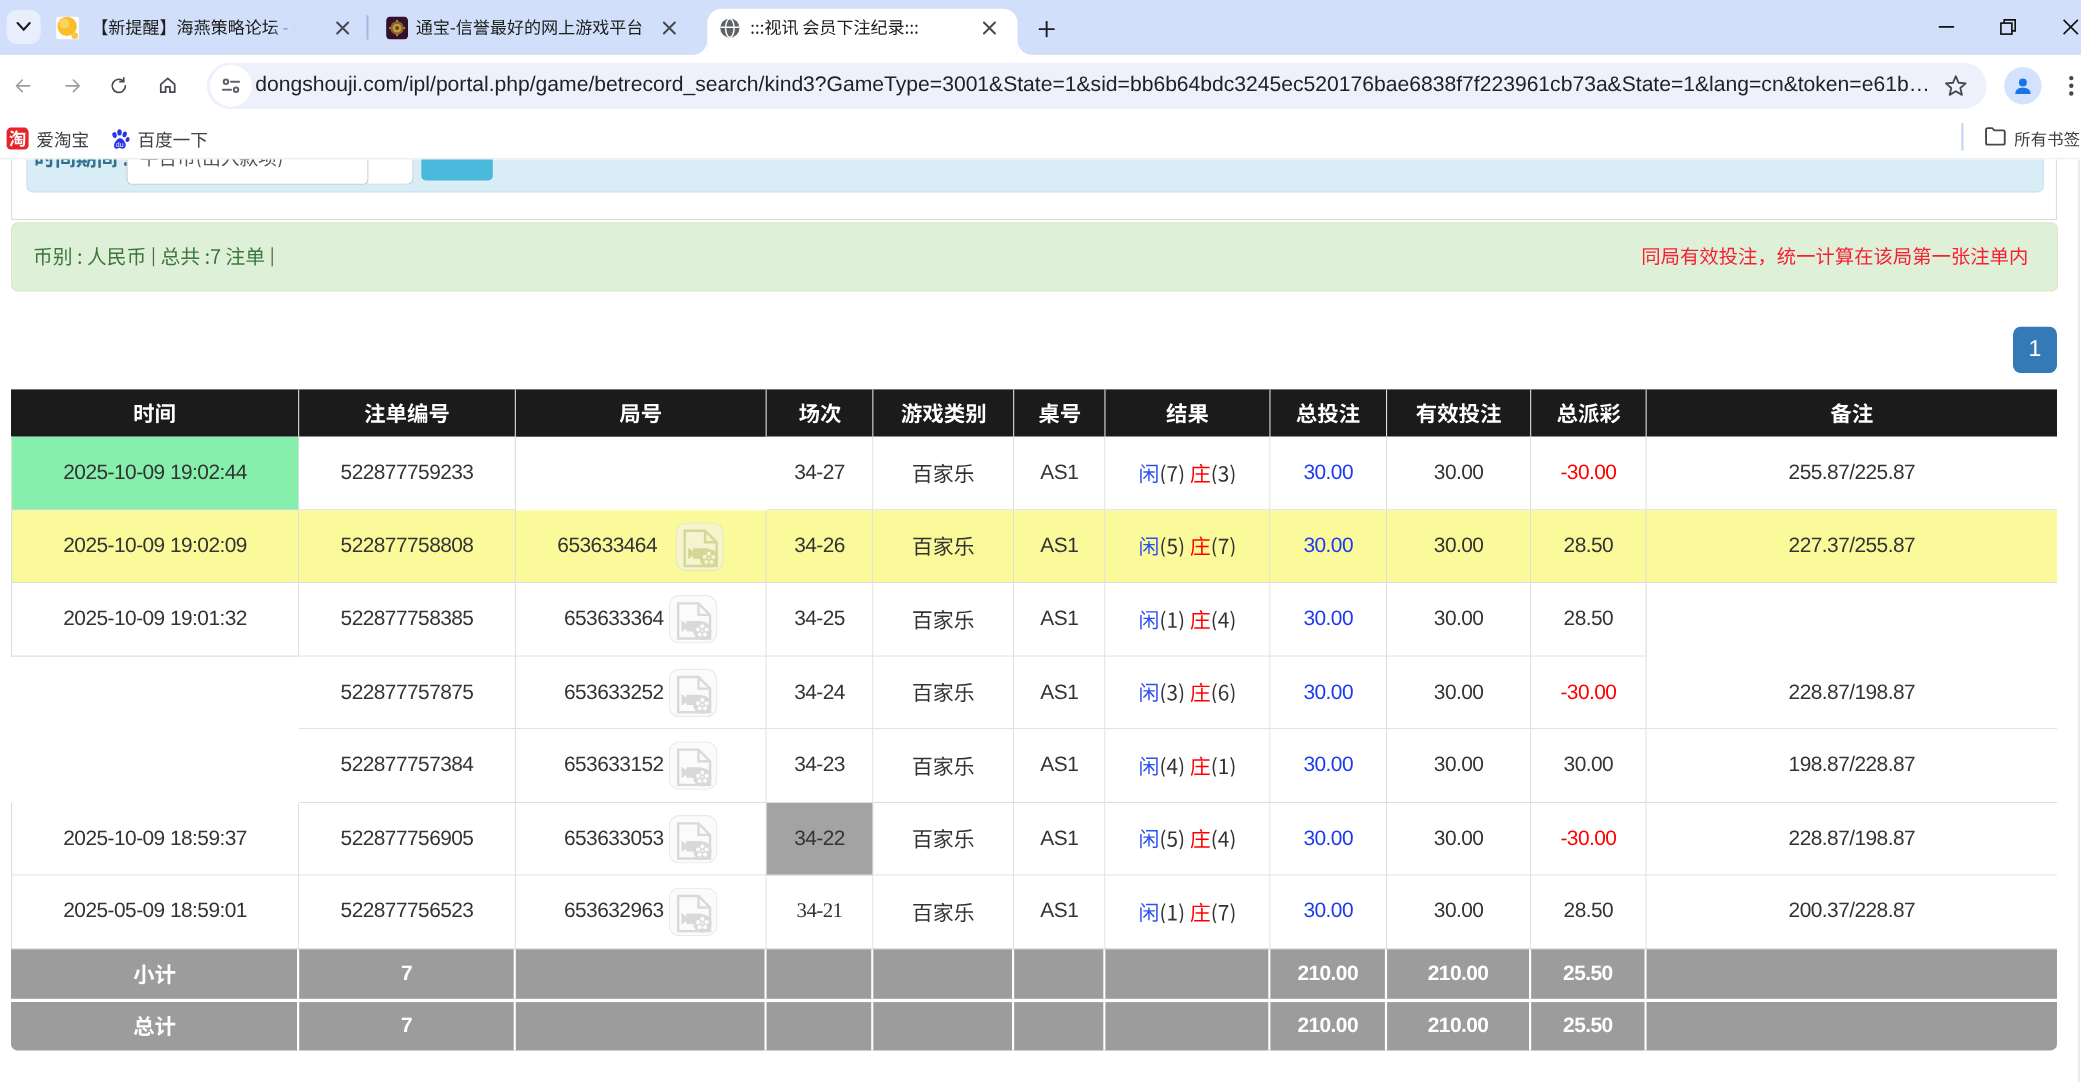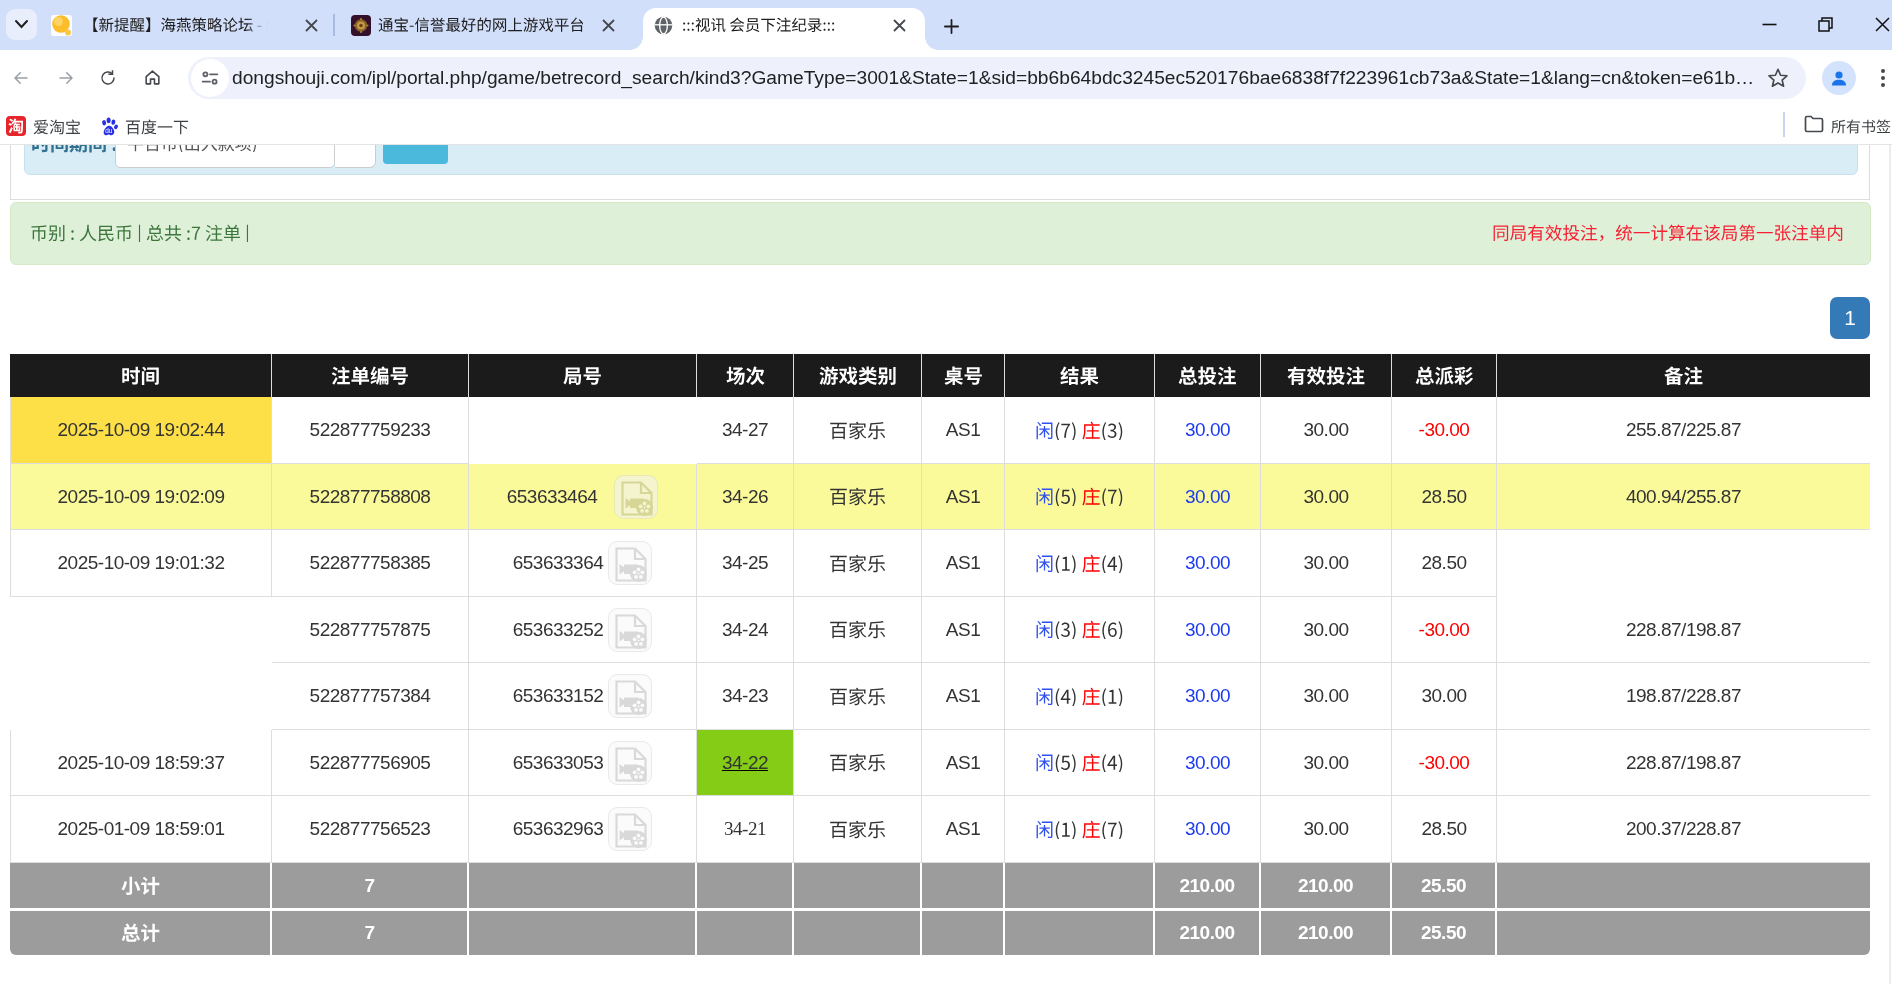--- a/index.html
+++ b/index.html
@@ -273,21 +273,21 @@
           </g>
         </svg>
       </div>
 <div class="cell" style="left:1497px;top:209px;width:373px;height:43px;">
         <svg class="zh" width="39.0" height="19.5" viewBox="0 0 2000 1000">
           <g transform="translate(0,880) scale(1,-1)">
             <path fill="#fff" d="M640 666C599 630 550 599 494 571C433 598 381 628 341 662L346 666ZM360 854C306 770 207 680 59 618C85 598 122 556 139 528C180 549 218 571 253 595C286 567 322 542 360 519C255 485 137 462 17 449C37 422 60 370 69 338L148 350V-90H273V-61H709V-89H840V355H174C288 377 398 408 497 451C621 401 764 367 913 350C928 382 961 434 986 461C861 472 739 492 632 523C716 578 787 645 836 728L757 775L737 769H444C460 788 474 808 488 828ZM273 105H434V41H273ZM273 198V252H434V198ZM709 105V41H558V105ZM709 198H558V252H709Z M1091 750C1153 719 1237 671 1278 638L1348 737C1304 767 1217 811 1158 838ZM1035 470C1097 440 1182 393 1222 362L1289 462C1245 492 1159 534 1099 560ZM1062 -1 1163 -82C1223 16 1287 130 1340 235L1252 315C1192 199 1115 74 1062 -1ZM1546 817C1574 769 1602 706 1616 663H1349V549H1591V372H1389V258H1591V54H1318V-60H1971V54H1716V258H1908V372H1716V549H1944V663H1640L1735 698C1722 741 1687 806 1656 854Z"></path>
           </g>
         </svg>
       </div>
-<div class="cell" style="left:10px;top:252px;width:262px;height:67px;background:#fde047;border-right:1px solid #ddd;border-left:1px solid #ddd;border-bottom:1px solid #ddd;">
+<div class="cell" style="left:10px;top:252px;width:262px;height:67px;background:#86efac;border-right:1px solid #ddd;border-left:1px solid #ddd;border-bottom:1px solid #ddd;">
         <span class="num">2025-10-09 19:02:44</span>
       </div>
 <div class="cell" style="left:272px;top:252px;width:197px;height:67px;background:#fff;border-right:1px solid #ddd;border-bottom:1px solid #ddd;">
         <span class="num">522877759233</span>
       </div>
 <div class="cell" style="left:697px;top:252px;width:97px;height:67px;background:#fff;border-right:1px solid #ddd;border-bottom:1px solid #ddd;">
         <span class="num">34-27</span>
       </div>
 <div class="cell" style="left:794px;top:252px;width:128px;height:67px;background:#fff;border-right:1px solid #ddd;border-bottom:1px solid #ddd;">
         <svg class="zh" width="57.0" height="19" viewBox="0 0 3000 1000">
@@ -371,21 +371,21 @@
 <div class="cell" style="left:1155px;top:319px;width:106px;height:66px;background:#fafa9b;border-right:1px solid #ddd;border-bottom:1px solid #ddd;">
         <span class="num" style="color:#1d3bee">30.00</span>
       </div>
 <div class="cell" style="left:1261px;top:319px;width:131px;height:66px;background:#fafa9b;border-right:1px solid #ddd;border-bottom:1px solid #ddd;">
         <span class="num">30.00</span>
       </div>
 <div class="cell" style="left:1392px;top:319px;width:105px;height:66px;background:#fafa9b;border-right:1px solid #ddd;border-bottom:1px solid #ddd;">
         <span class="num" style="color:#333">28.50</span>
       </div>
 <div class="cell" style="left:1497px;top:319px;width:373px;height:66px;background:#fafa9b;border-bottom:1px solid #ddd;">
-        <span class="num">400.94/255.87</span>
+        <span class="num">227.37/255.87</span>
       </div>
 <div class="cell" style="left:10px;top:385px;width:262px;height:67px;background:#fff;border-right:1px solid #ddd;border-left:1px solid #ddd;border-bottom:1px solid #ddd;">
         <span class="num">2025-10-09 19:01:32</span>
       </div>
 <div class="cell" style="left:272px;top:385px;width:197px;height:67px;background:#fff;border-right:1px solid #ddd;border-bottom:1px solid #ddd;">
         <span class="num">522877758385</span>
       </div>
 <div class="cell" style="left:469px;top:385px;width:228px;height:67px;background:#fff;border-right:1px solid #ddd;border-bottom:1px solid #ddd;">
         <span class="num" style="margin-right:5px">653633364</span>
         <svg width="44" height="44" viewBox="0 0 44 44">
@@ -565,21 +565,21 @@
           <g fill="#fbfbfb">
             <circle cx="30.5" cy="28.4" r="1.9"></circle>
             <circle cx="26.6" cy="31.3" r="1.9"></circle>
             <circle cx="28.1" cy="35.9" r="1.9"></circle>
             <circle cx="32.9" cy="35.9" r="1.9"></circle>
             <circle cx="34.4" cy="31.3" r="1.9"></circle>
           </g>
           <circle cx="30.5" cy="32.5" r="1" fill="#fbfbfb"></circle>
         </svg>
       </div>
-<div class="cell" style="left:697px;top:585px;width:97px;height:66px;background:#84cc16;border-right:1px solid #ddd;border-bottom:1px solid #ddd;text-decoration:underline;">
+<div class="cell" style="left:697px;top:585px;width:97px;height:66px;background:#a3a3a3;border-right:1px solid #ddd;border-bottom:1px solid #ddd;">
         <span class="num">34-22</span>
       </div>
 <div class="cell" style="left:794px;top:585px;width:128px;height:66px;background:#fff;border-right:1px solid #ddd;border-bottom:1px solid #ddd;">
         <svg class="zh" width="57.0" height="19" viewBox="0 0 3000 1000">
           <g transform="translate(0,880) scale(1,-1)">
             <path fill="#333" d="M177 563V-81H253V-16H759V-81H837V563H497C510 608 524 662 536 713H937V786H64V713H449C442 663 431 607 420 563ZM253 241H759V54H253ZM253 310V493H759V310Z M1423 824C1436 802 1450 775 1461 750H1084V544H1157V682H1846V544H1923V750H1551C1539 780 1519 817 1501 847ZM1790 481C1734 429 1647 363 1571 313C1548 368 1514 421 1467 467C1492 484 1516 501 1537 520H1789V586H1209V520H1438C1342 456 1205 405 1080 374C1093 360 1114 329 1121 315C1217 343 1321 383 1411 433C1430 415 1446 395 1460 374C1373 310 1204 238 1078 207C1091 191 1108 165 1116 148C1236 185 1391 256 1489 324C1501 300 1510 277 1516 254C1416 163 1221 69 1061 32C1076 15 1092 -13 1100 -32C1244 12 1416 95 1530 182C1539 101 1521 33 1491 10C1473 -7 1454 -10 1427 -10C1406 -10 1372 -9 1336 -5C1348 -26 1355 -56 1356 -76C1388 -77 1420 -78 1441 -78C1487 -78 1513 -70 1545 -43C1601 -1 1625 124 1591 253L1639 282C1693 136 1788 20 1916 -38C1927 -18 1949 9 1966 23C1840 73 1744 186 1697 319C1752 355 1806 395 1852 432Z M2236 278C2187 189 2109 94 2038 32C2056 20 2086 -4 2100 -17C2169 52 2253 158 2309 254ZM2692 247C2765 167 2851 55 2891 -14L2960 22C2919 90 2829 198 2757 277ZM2129 351C2139 360 2180 364 2247 364H2482V18C2482 2 2475 -3 2458 -4C2441 -4 2382 -5 2318 -3C2329 -24 2341 -57 2345 -78C2431 -78 2482 -77 2515 -64C2547 -52 2558 -30 2558 18V364H2924L2925 440H2558V641H2482V440H2201C2219 515 2237 609 2245 698C2462 703 2716 723 2875 763L2832 829C2679 789 2398 770 2171 764C2169 648 2143 519 2135 486C2126 450 2117 427 2104 422C2112 403 2125 367 2129 351Z"></path>
           </g>
         </svg>
       </div>
 <div class="cell" style="left:922px;top:585px;width:83px;height:66px;background:#fff;border-right:1px solid #ddd;border-bottom:1px solid #ddd;">
@@ -601,21 +601,21 @@
 <div class="cell" style="left:1261px;top:585px;width:131px;height:66px;background:#fff;border-right:1px solid #ddd;border-bottom:1px solid #ddd;">
         <span class="num">30.00</span>
       </div>
 <div class="cell" style="left:1392px;top:585px;width:105px;height:66px;background:#fff;border-right:1px solid #ddd;border-bottom:1px solid #ddd;">
         <span class="num" style="color:#f00">-30.00</span>
       </div>
 <div class="cell" style="left:1497px;top:585px;width:373px;height:66px;background:#fff;border-bottom:1px solid #ddd;">
         <span class="num">228.87/198.87</span>
       </div>
 <div class="cell" style="left:10px;top:651px;width:262px;height:67px;background:#fff;border-right:1px solid #ddd;border-left:1px solid #ddd;border-bottom:1px solid #ddd;">
-        <span class="num">2025-01-09 18:59:01</span>
+        <span class="num">2025-05-09 18:59:01</span>
       </div>
 <div class="cell" style="left:272px;top:651px;width:197px;height:67px;background:#fff;border-right:1px solid #ddd;border-bottom:1px solid #ddd;">
         <span class="num">522877756523</span>
       </div>
 <div class="cell" style="left:469px;top:651px;width:228px;height:67px;background:#fff;border-right:1px solid #ddd;border-bottom:1px solid #ddd;">
         <span class="num" style="margin-right:5px">653632963</span>
         <svg width="44" height="44" viewBox="0 0 44 44">
           <rect x="0.5" y="0.5" width="43" height="43" rx="9" fill="#fbfbfb" stroke="#e9e9e9"></rect>
           <path d="M8.5 7.5 H27 L37.5 18 V39.5 H8.5 Z" fill="none" stroke="#d9d9d9" stroke-width="2.2"></path>
           <path d="M27 7.5 V18 H37.5" fill="none" stroke="#d9d9d9" stroke-width="2.2"></path>

